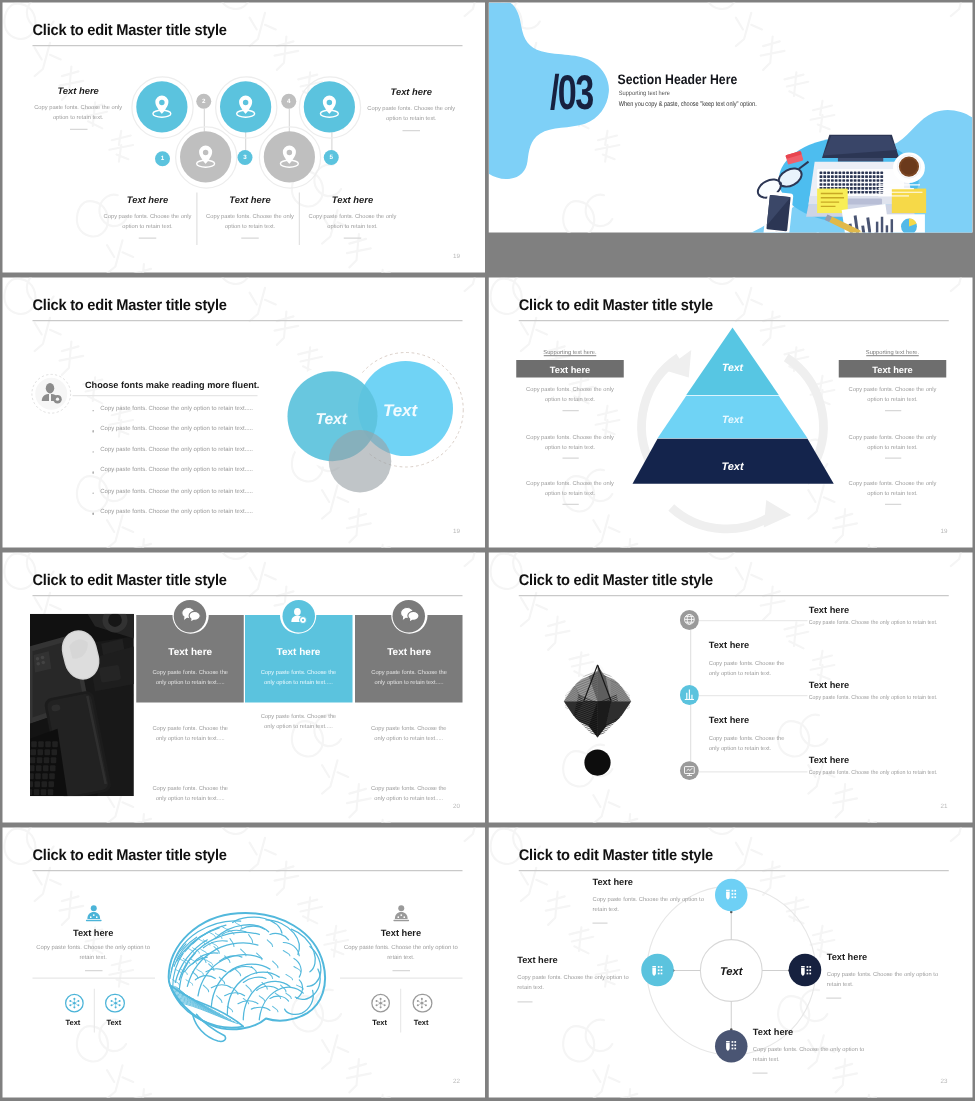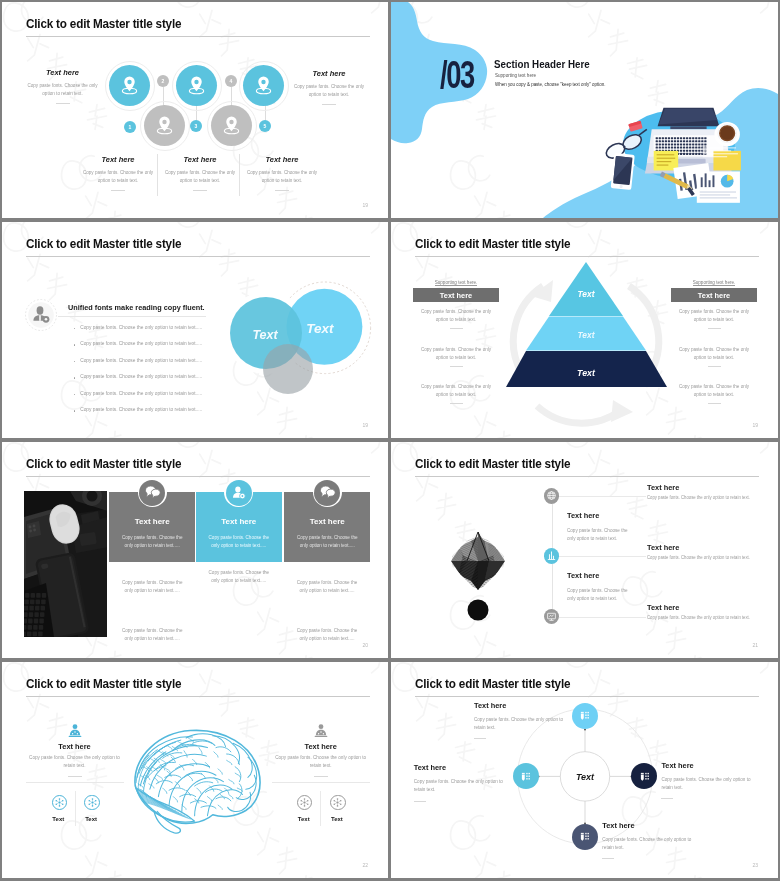--- a/index.html
+++ b/index.html
@@ -1,21 +1,21 @@
 <!DOCTYPE html>
 <html><head>
 <meta charset="utf-8">
 <style>
   html,body{margin:0;padding:0;}
   body{width:780px;height:881px;background:#fff;font-family:"Liberation Sans",sans-serif;overflow:hidden;}
   .page{position:relative;width:780px;height:881px;background:#808080;}
   .slide{position:absolute;background:#fff;overflow:hidden;}
   
   .s1{left:2px;top:2px;width:386px;height:216px;}
-  .s2{left:391px;top:2px;width:387px;height:216px;}
+  .s2{left:391px;top:2px;width:387px;height:184px;}
   .s3{left:2px;top:222px;width:386px;height:216px;}
   .s4{left:391px;top:222px;width:387px;height:216px;}
   .s5{left:2px;top:442px;width:386px;height:216px;}
   .s6{left:391px;top:442px;width:387px;height:216px;}
   .s7{left:2px;top:662px;width:386px;height:216px;}
   .s8{left:391px;top:662px;width:387px;height:216px;}
 
   .title{position:absolute;left:24px;top:15.2px;font-size:12.4px;transform:scaleX(0.945);transform-origin:left center;font-weight:bold;color:#111;letter-spacing:-0.2px;white-space:nowrap;}
   .titlerule{position:absolute;left:24px;top:34px;width:344px;height:1px;background:#c9c9c9;}
   .pgnum{position:absolute;right:20px;bottom:10px;font-size:5px;color:#b8b8b8;}
@@ -438,21 +438,21 @@
       <circle cx="20" cy="20" r="12.8" fill="#f6f6f6"></circle>
       <g fill="#8c8c8c">
         <ellipse cx="19" cy="15.5" rx="3.4" ry="4.2"></ellipse>
         <path d="M12.4,25.8 C12.4,21.6 15.2,20.2 19,20.2 C22.8,20.2 25.6,21.6 25.6,25.8 Z"></path>
         <rect x="18.2" y="20.2" width="1.6" height="5.6" fill="#f6f6f6"></rect>
         <circle cx="25" cy="24.3" r="3.4"></circle>
         <circle cx="25" cy="24.3" r="1.3" fill="#f6f6f6"></circle>
       </g>
     </svg>
 
-    <div style="position:absolute;left:66px;top:81px;font-size:7.3px;font-weight:bold;color:#1a1a1a;">Unified fonts make reading copy fluent.</div>
+    <div style="position:absolute;left:66px;top:81px;font-size:7.3px;font-weight:bold;color:#1a1a1a;">Choose fonts make reading more fluent.</div>
     <div style="position:absolute;left:56px;top:93.5px;width:148px;height:1px;background:#e6e6e6;"></div>
     <div style="position:absolute;left:72px;top:102.5px;width:130px;">
         <div style="position:absolute;left:0;top:0.0px;width:130px;">
         <span style="position:absolute;left:0;top:3.4px;width:1.4px;height:1.4px;border-radius:50%;background:#9a9a9a;"></span>
         <span style="position:absolute;left:6.2px;top:0;font-size:4.8px;color:#9a9a9a;white-space:nowrap;">Copy paste fonts. Choose the only option to retain text.....</span>
       </div>
         <div style="position:absolute;left:0;top:16.5px;width:130px;">
         <span style="position:absolute;left:0;top:3.4px;width:1.4px;height:1.4px;border-radius:50%;background:#9a9a9a;"></span>
         <span style="position:absolute;left:6.2px;top:0;font-size:4.8px;color:#9a9a9a;white-space:nowrap;">Copy paste fonts. Choose the only option to retain text.....</span>
       </div>

